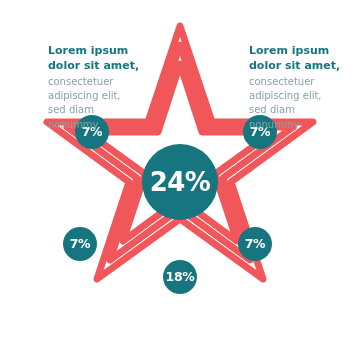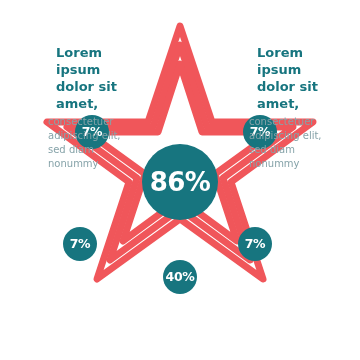--- a/index.html
+++ b/index.html
@@ -62,23 +62,23 @@
   .text-block {
     position: absolute;
     width: 92px;
   }
   #text-block-left  { left: 48px;  top: 44px; }
   #text-block-right { left: 249px; top: 44px; }
 
   .text-heading {
     color: #17757f;
     font-weight: bold;
-    font-size: 13px;
+    font-size: 11px;
     line-height: 1.32;
-    margin: 0 0 2px 8px;
+    margin: 0 0 2px 0;
   }
   .text-body {
     color: #86a3a9;
     font-size: 10px;
     line-height: 1.42;
     margin: 0;
   }
 </style>
 </head>
 <body>
@@ -117,41 +117,41 @@
                L 180 199
                L 123 241
                L 145 174
                L 87 132
                L 158 132
                Z"></path>
     </g>
   </svg>
 
   <div class="badge badge-center" id="badge-center-wrap">
-    <span>86%</span>
+    <span>24%</span>
   </div>
 
   <div class="badge badge-small" id="badge-top-left">
     <span>7%</span>
   </div>
 
   <div class="badge badge-small" id="badge-top-right">
     <span>7%</span>
   </div>
 
   <div class="badge badge-small" id="badge-bottom-left">
     <span>7%</span>
   </div>
 
   <div class="badge badge-small" id="badge-bottom-right">
     <span>7%</span>
   </div>
 
   <div class="badge badge-small" id="badge-bottom-center">
-    <span>40%</span>
+    <span>18%</span>
   </div>
 
   <div class="text-block" id="text-block-left">
     <p class="text-heading">Lorem ipsum dolor sit amet,</p>
     <p class="text-body">consectetuer adipiscing elit, sed diam nonummy</p>
   </div>
 
   <div class="text-block" id="text-block-right">
     <p class="text-heading">Lorem ipsum dolor sit amet,</p>
     <p class="text-body">consectetuer adipiscing elit, sed diam nonummy</p>

